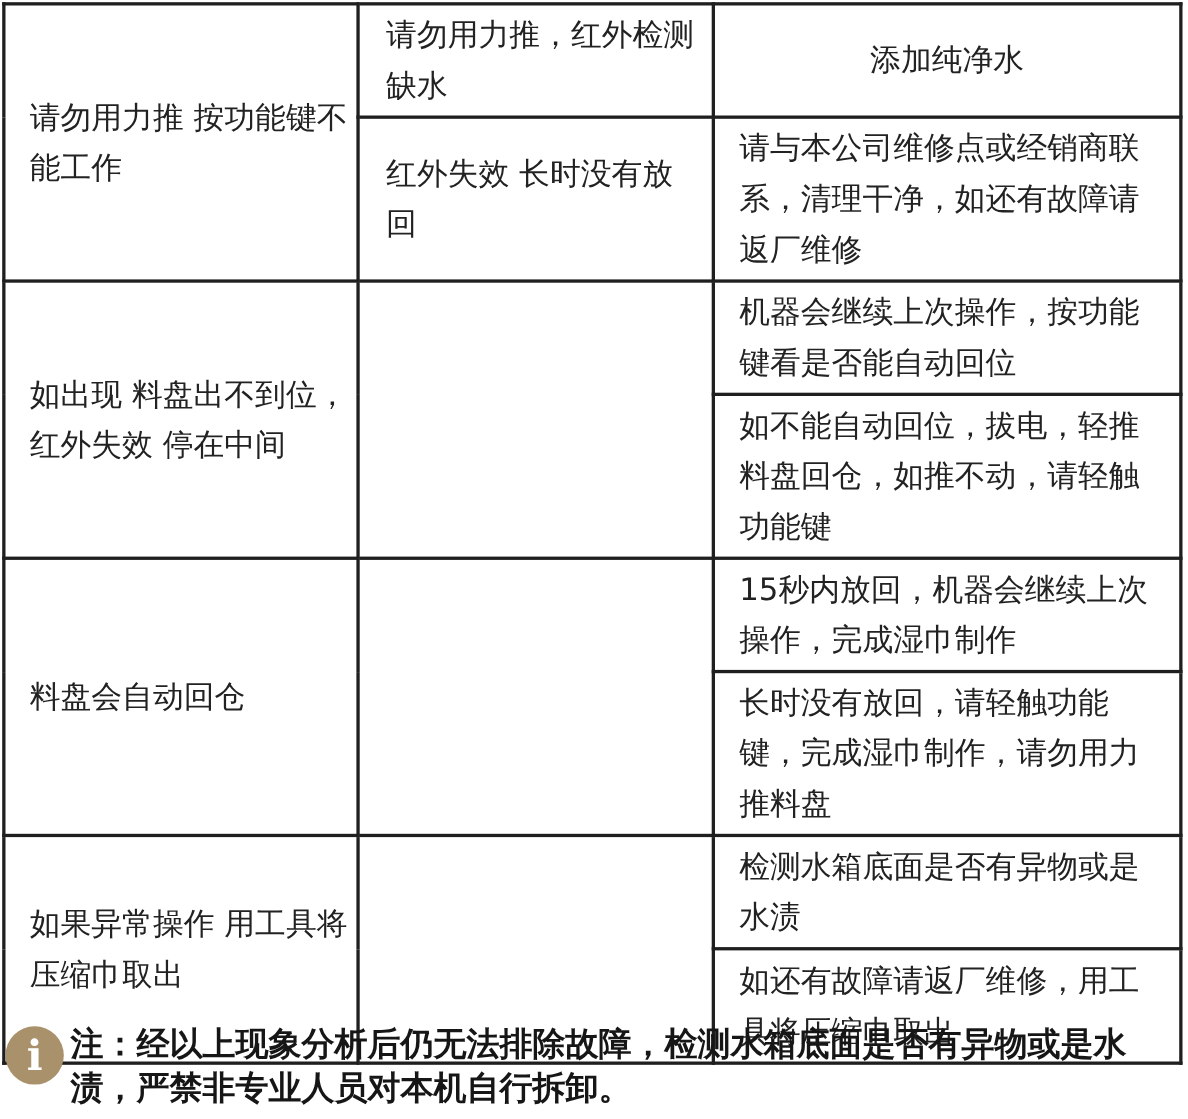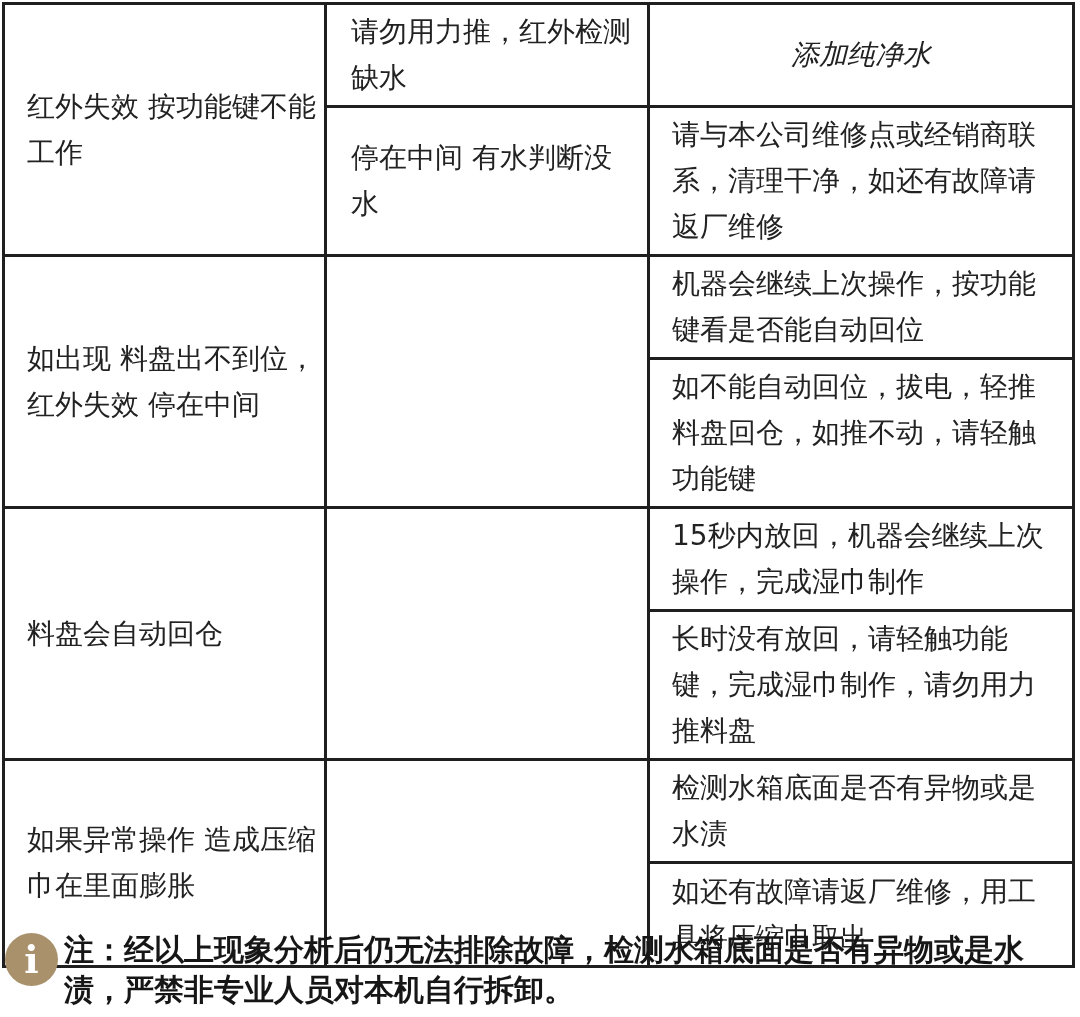--- a/index.html
+++ b/index.html
@@ -28,21 +28,21 @@
     font-size: 28px;
     line-height: 46px;
     color: #222222;
     vertical-align: middle;
     box-sizing: border-box;
     overflow: hidden;
   }
   td.sym-cell   { padding: 4px 2px 4px 22px; }
   td.cause-cell { padding: 4px 14px 4px 24px; }
   td.sol-cell   { padding: 4px 10px 4px 22px; }
-  td.sol-center { text-align: center; padding: 4px 6px; font-style: italic; }
+  td.sol-center { text-align: center; padding: 4px 6px; }
   td.empty-cell { padding: 0; }
 
   tr.r-a { height: 97px; }
   tr.r-b { height: 139px; }
   tr.r-c { height: 96px; }
   tr.r-d { height: 135px; }
   tr.r-e { height: 98px; }
   tr.r-f { height: 142px; }
   tr.r-g { height: 88px; }
   tr.r-h { height: 104px; }
@@ -86,26 +86,26 @@
 
   <table class="fault-table">
     <colgroup>
       <col style="width:322px">
       <col style="width:323px">
       <col style="width:425px">
     </colgroup>
     <tbody>
 
       <tr class="r-a">
-        <td class="sym-cell" rowspan="2">红外失效 按功能键不能工作</td>
+        <td class="sym-cell" rowspan="2">请勿用力推 按功能键不能工作</td>
         <td class="cause-cell">请勿用力推，红外检测缺水</td>
         <td class="sol-cell sol-center">添加纯净水</td>
       </tr>
       <tr class="r-b">
-        <td class="cause-cell">停在中间 有水判断没水</td>
+        <td class="cause-cell">红外失效 长时没有放回</td>
         <td class="sol-cell">请与本公司维修点或经销商联系，清理干净，如还有故障请返厂维修</td>
       </tr>
 
       <tr class="r-c">
         <td class="sym-cell" rowspan="2">如出现 料盘出不到位，红外失效 停在中间</td>
         <td class="empty-cell" rowspan="2"></td>
         <td class="sol-cell">机器会继续上次操作，按功能键看是否能自动回位</td>
       </tr>
       <tr class="r-d">
         <td class="sol-cell">如不能自动回位，拔电，轻推料盘回仓，如推不动，请轻触功能键</td>
@@ -114,21 +114,21 @@
       <tr class="r-e">
         <td class="sym-cell" rowspan="2">料盘会自动回仓</td>
         <td class="empty-cell" rowspan="2"></td>
         <td class="sol-cell">15秒内放回，机器会继续上次操作，完成湿巾制作</td>
       </tr>
       <tr class="r-f">
         <td class="sol-cell">长时没有放回，请轻触功能键，完成湿巾制作，请勿用力推料盘</td>
       </tr>
 
       <tr class="r-g">
-        <td class="sym-cell" rowspan="2">如果异常操作 造成压缩巾在里面膨胀</td>
+        <td class="sym-cell" rowspan="2">如果异常操作 用工具将压缩巾取出</td>
         <td class="empty-cell" rowspan="2"></td>
         <td class="sol-cell">检测水箱底面是否有异物或是水渍</td>
       </tr>
       <tr class="r-h">
         <td class="sol-cell">如还有故障请返厂维修，用工具将压缩巾取出</td>
       </tr>
     </tbody>
   </table>
 
   <div class="note">

